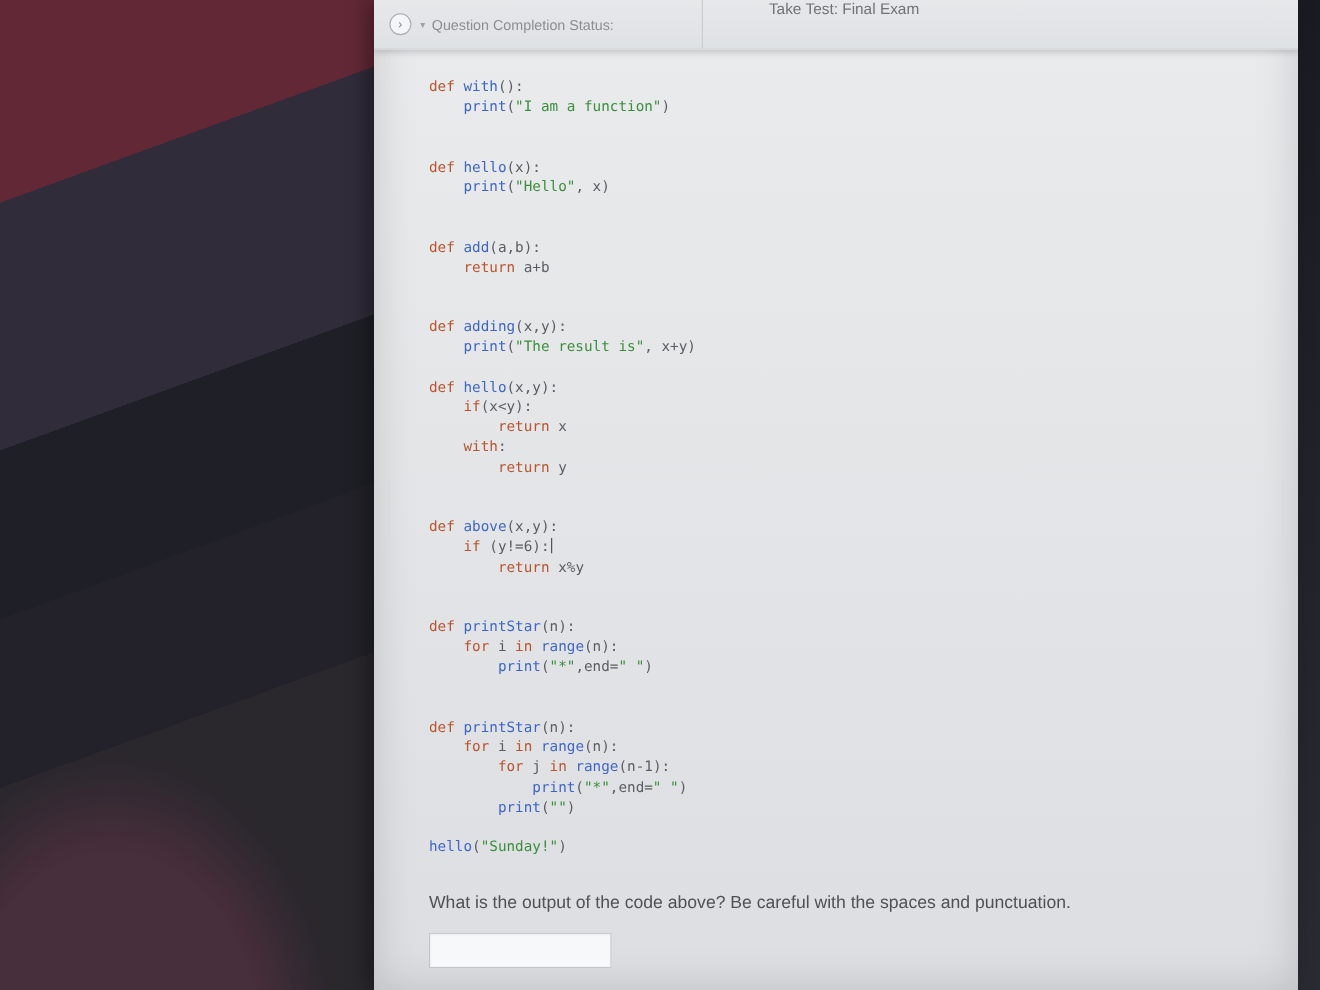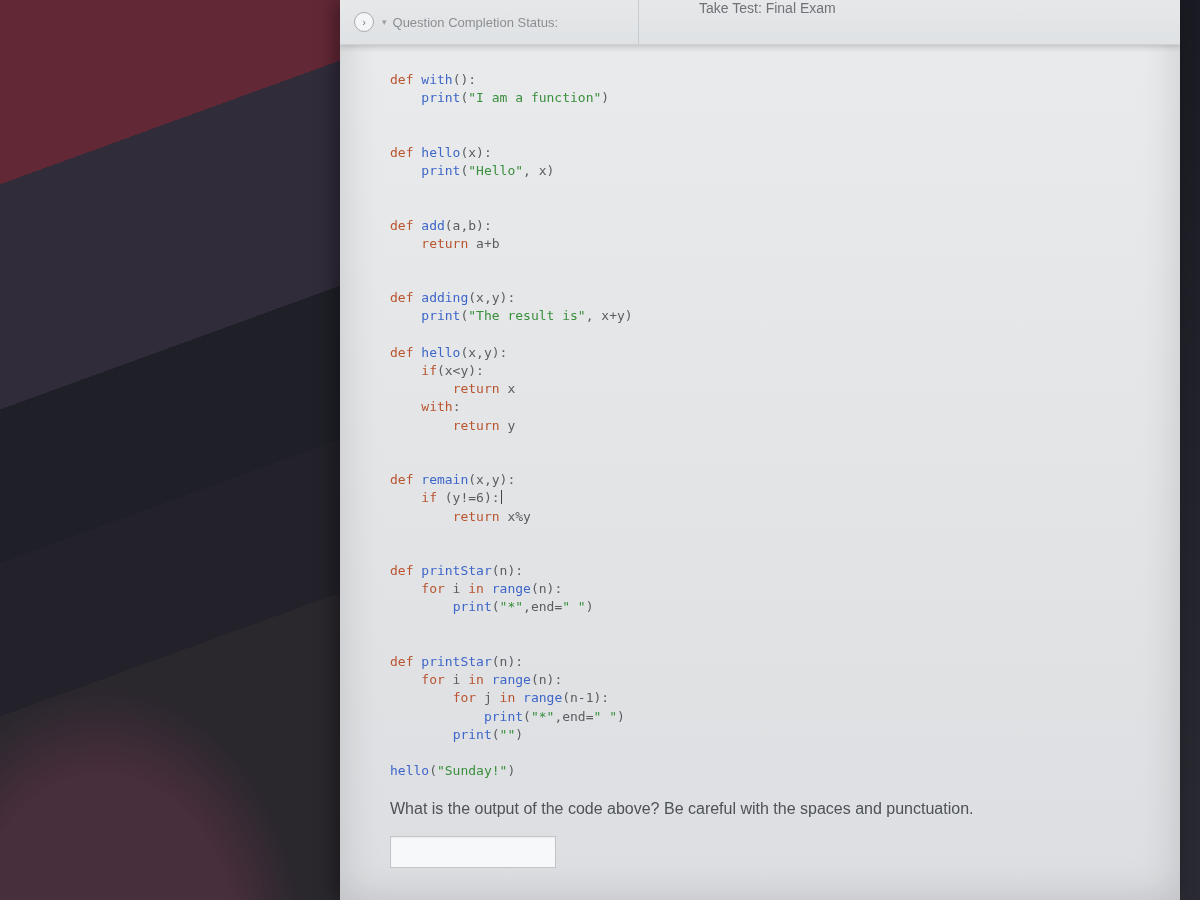--- a/index.html
+++ b/index.html
@@ -63,21 +63,21 @@
   pre.code{
     margin:0;font-family:"DejaVu Sans Mono","Menlo","Consolas",monospace;
     font-size:13px;line-height:1.4;color:#5b5e60;
     white-space:pre;
   }
   .kw{color:#b9542f}       
   .fn{color:#3e66c9}       
   .str{color:#3a8f3d}      
   .var{color:#5b5e60}
   .question{
-    margin-top:20px;font-size:16px;color:#4d5255;
+    margin-top:32px;font-size:16px;color:#4d5255;
   }
   .answer-box{
     margin-top:18px;width:160px;height:28px;
     border:1px solid #c3c6c8;background:#f7f8f9;
     box-shadow:inset 0 1px 2px rgba(0,0,0,.06);
   }
   .cursor{display:inline-block;width:1px;height:14px;background:#444;vertical-align:-2px;margin-left:1px}
 </style>
 </head>
 <body>
@@ -114,21 +114,21 @@
 <span class="kw">def</span> <span class="fn">adding</span><span class="var">(x,y)</span><span class="var">:</span>
     <span class="fn">print</span>(<span class="str">"The result is"</span><span class="var">, x+y)</span>
 
 <span class="kw">def</span> <span class="fn">hello</span><span class="var">(x,y)</span><span class="var">:</span>
     <span class="kw">if</span><span class="var">(x&lt;y):</span>
         <span class="kw">return</span><span class="var"> x</span>
     <span class="kw">with</span><span class="var">:</span>
         <span class="kw">return</span><span class="var"> y</span>
 
 
-<span class="kw">def</span> <span class="fn">remain</span><span class="var">(x,y)</span><span class="var">:</span>
+<span class="kw">def</span> <span class="fn">above</span><span class="var">(x,y)</span><span class="var">:</span>
     <span class="kw">if</span><span class="var"> (y!=6):</span><span class="cursor"></span>
         <span class="kw">return</span><span class="var"> x%y</span>
 
 
 <span class="kw">def</span> <span class="fn">printStar</span><span class="var">(n)</span><span class="var">:</span>
     <span class="kw">for</span><span class="var"> i </span><span class="kw">in</span><span class="fn"> range</span><span class="var">(n):</span>
         <span class="fn">print</span>(<span class="str">"*"</span><span class="var">,end=</span><span class="str">" "</span><span class="var">)</span>
 
 
 <span class="kw">def</span> <span class="fn">printStar</span><span class="var">(n)</span><span class="var">:</span>

